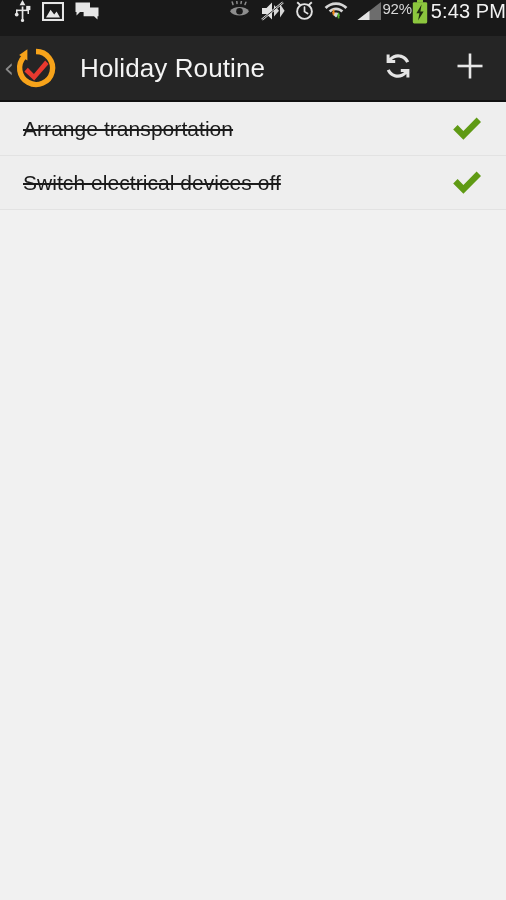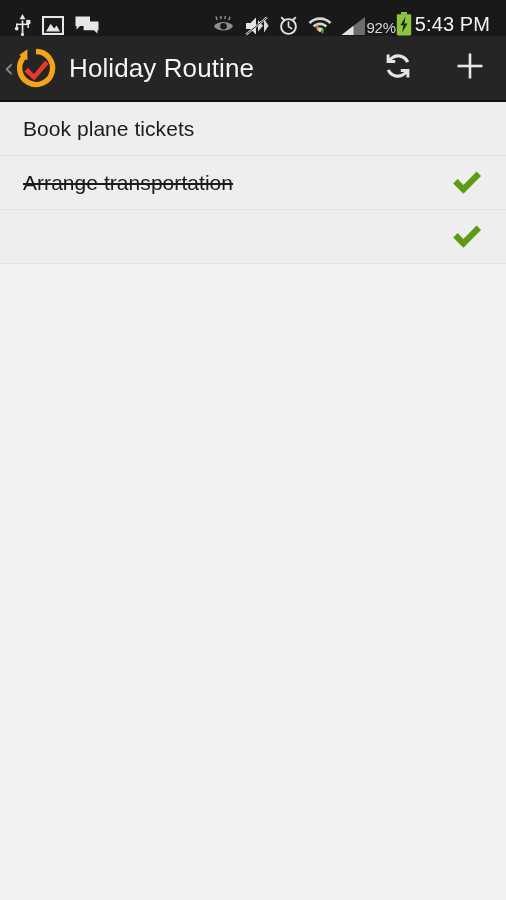--- a/index.html
+++ b/index.html
@@ -14,22 +14,22 @@
     font-family: "Liberation Sans", sans-serif;
     -webkit-font-smoothing: antialiased;
   }
 
   
   .status-bar {
     position: relative;
     height: 36px;
     background: #191919;
     display: flex;
-    align-items: flex-end;
-    padding: 0 16px 0 14px;
+    align-items: flex-start;
+    padding: 0 0 0 14px;
     box-sizing: border-box;
   }
   .status-left {
     display: flex;
     align-items: center;
     gap: 11px;
   }
   .status-right {
     margin-left: auto;
     display: flex;
@@ -75,21 +75,21 @@
   }
   .app-logo {
     width: 44px;
     height: 44px;
     margin-left: -3px;
     flex: 0 0 auto;
   }
   .app-title {
     color: #f4f4f4;
     font-size: 26px;
-    margin-left: 11px;
+    margin-left: 22px;
     letter-spacing: 0.1px;
     white-space: nowrap;
     font-weight: 400;
   }
   .ab-actions {
     margin-left: auto;
     display: flex;
     align-items: center;
   }
   .ab-btn {
@@ -304,30 +304,28 @@
         </svg>
       </span>
     </div>
 
   </div>
 </div>
 
 <div class="content">
 
   <div class="task-list">
-      <div class="task-row">
-        <span class="task-label">Book plane tickets</span>
-      </div>
       <div class="task-row done">
         <span class="task-label">Arrange transportation</span>
         <span class="check"><svg width="34" height="34" viewBox="0 0 34 34">
             <polygon points="3.2,17.4 7.6,13.0 13.4,18.9 26.6,5.6 31.0,10.0 13.4,27.8" fill="#5f9a14"></polygon>
           </svg></span>
       </div>
       <div class="task-row done">
+        <span class="task-label">Switch electrical devices off</span>
         <span class="check"><svg width="34" height="34" viewBox="0 0 34 34">
             <polygon points="3.2,17.4 7.6,13.0 13.4,18.9 26.6,5.6 31.0,10.0 13.4,27.8" fill="#5f9a14"></polygon>
           </svg></span>
       </div>
     </div>
 
   <div class="empty-area"></div>
 
 </div>
 

